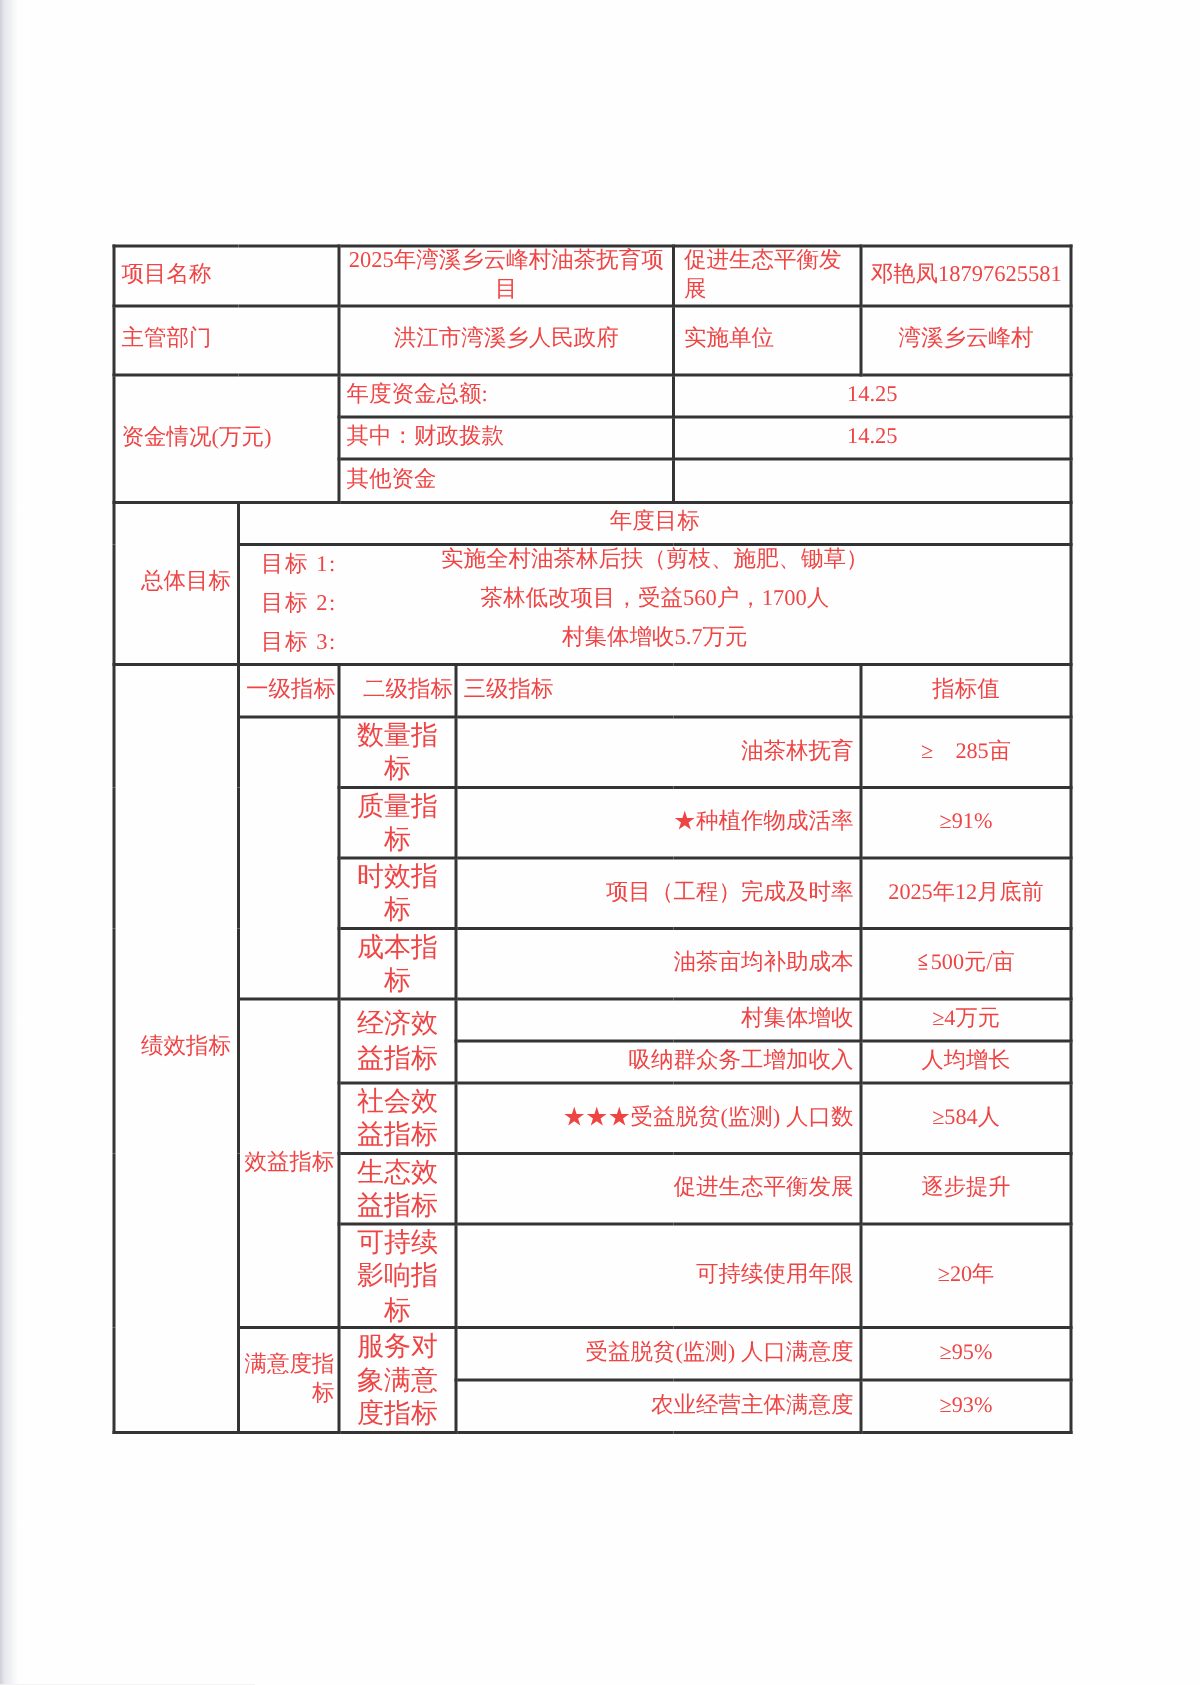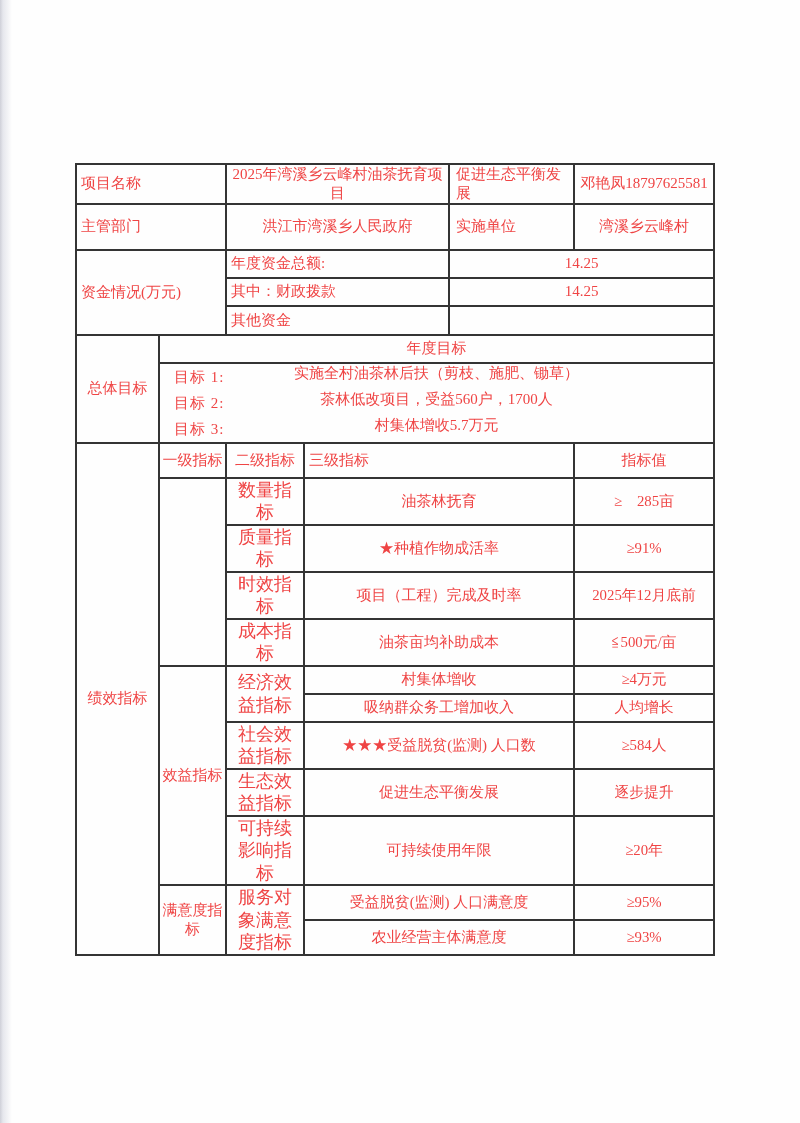--- a/index.html
+++ b/index.html
@@ -39,22 +39,22 @@
   }
   table.form td{
     border:2px solid #343434;
     padding:0 4px;
     vertical-align:middle;
     line-height:1.25;
     overflow:hidden;
   }
   td.lab{text-align:left;padding-left:8px;}
   td.ctr{text-align:center;}
-  td.sec{text-align:center;padding:0 6px;}
-  td.l3{text-align:center;padding-left:7px;border-radius:15px;}
+  td.sec{text-align:right;padding:0 6px;}
+  td.l3{text-align:right;padding-left:7px;border-radius:15px;}
   td.l2c{text-align:center;padding:0 2px;font-size:18px;}
   td.val{text-align:center;font-size:14.8px;}
   td.hdr-l3{text-align:left;padding-left:7px;}
   .goals-cell{padding:4px 0;}
   .goal-line{
     position:relative;
     height:26px;
     display:flex;align-items:flex-start;justify-content:center;
     text-align:center;
   }

